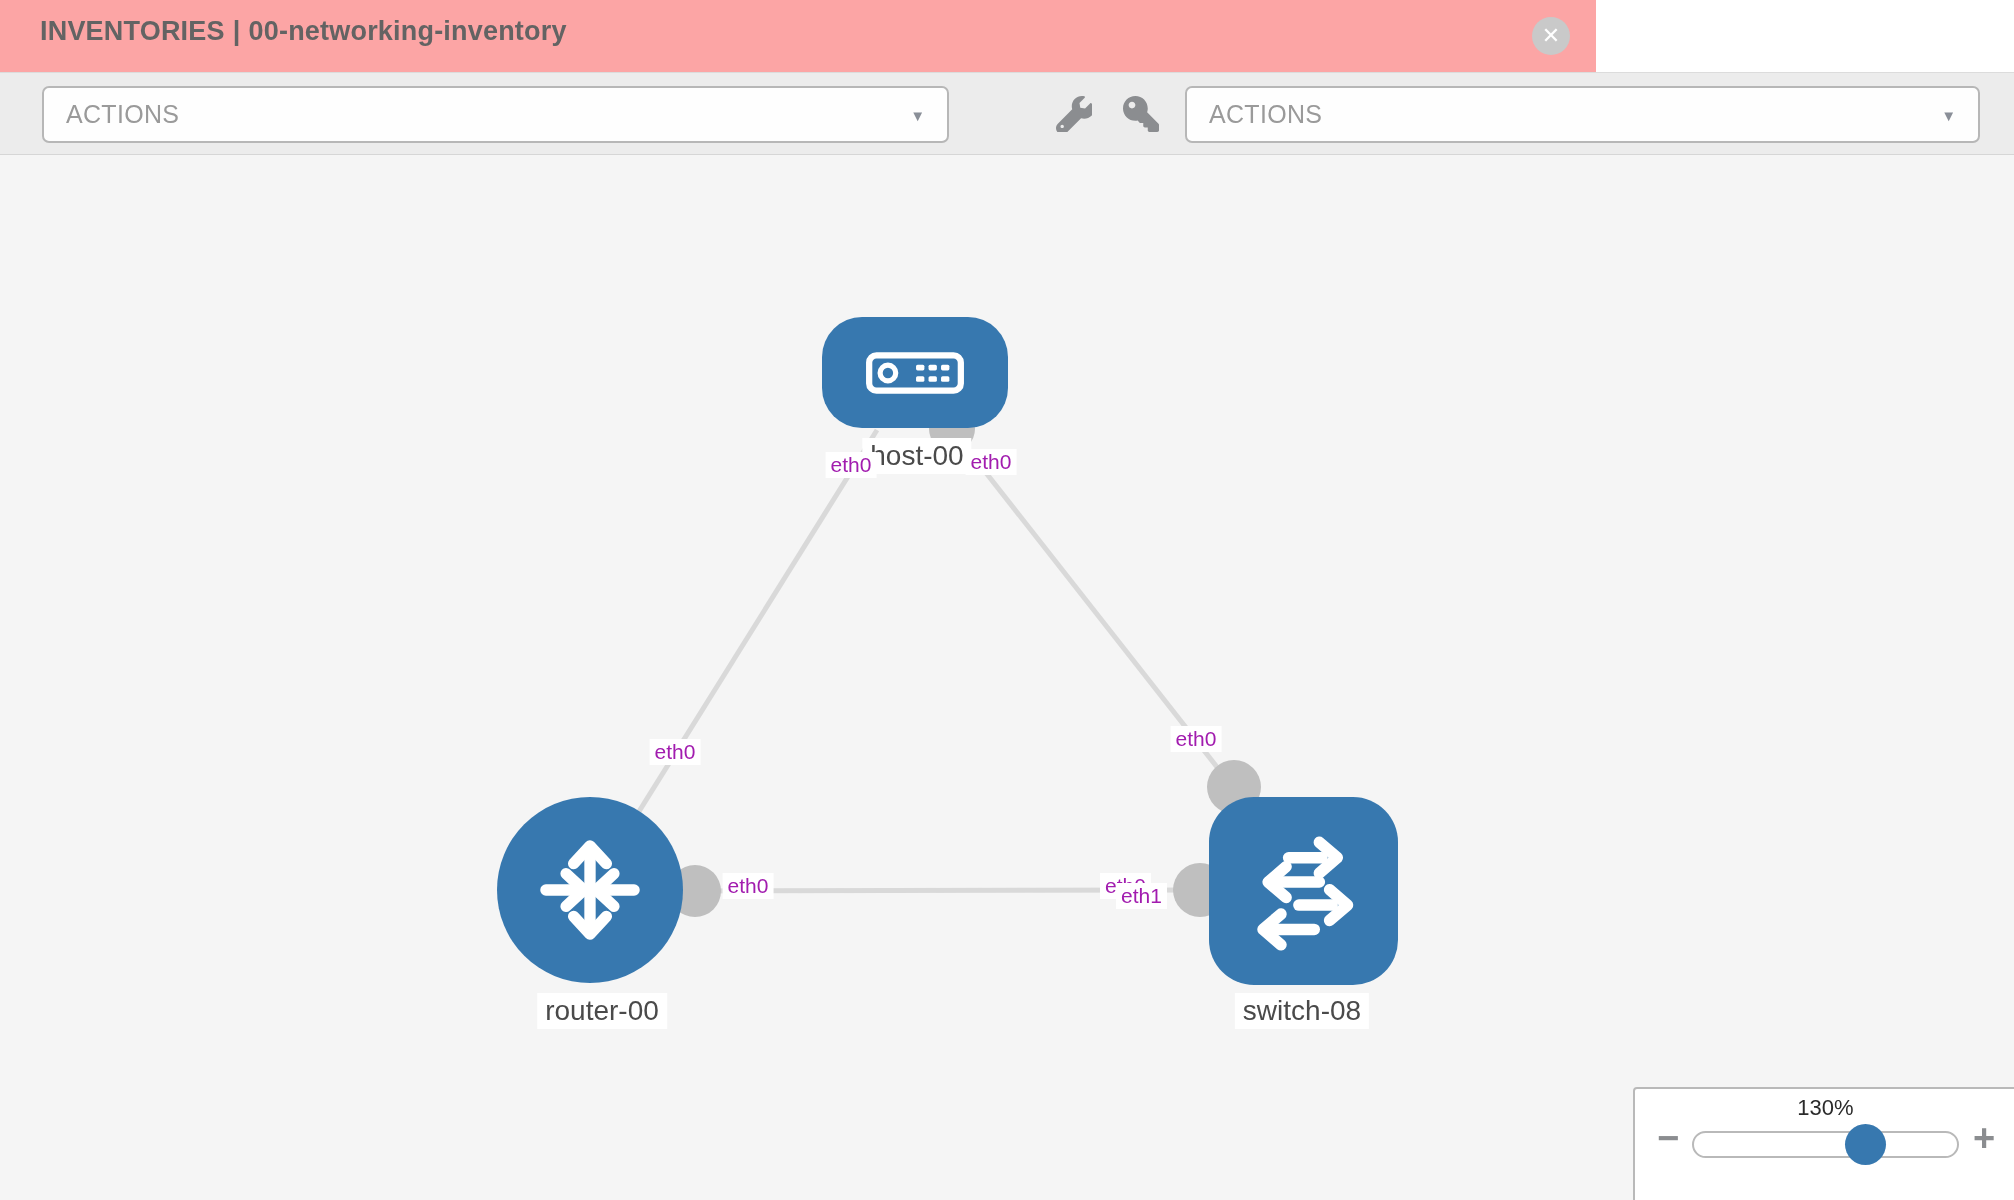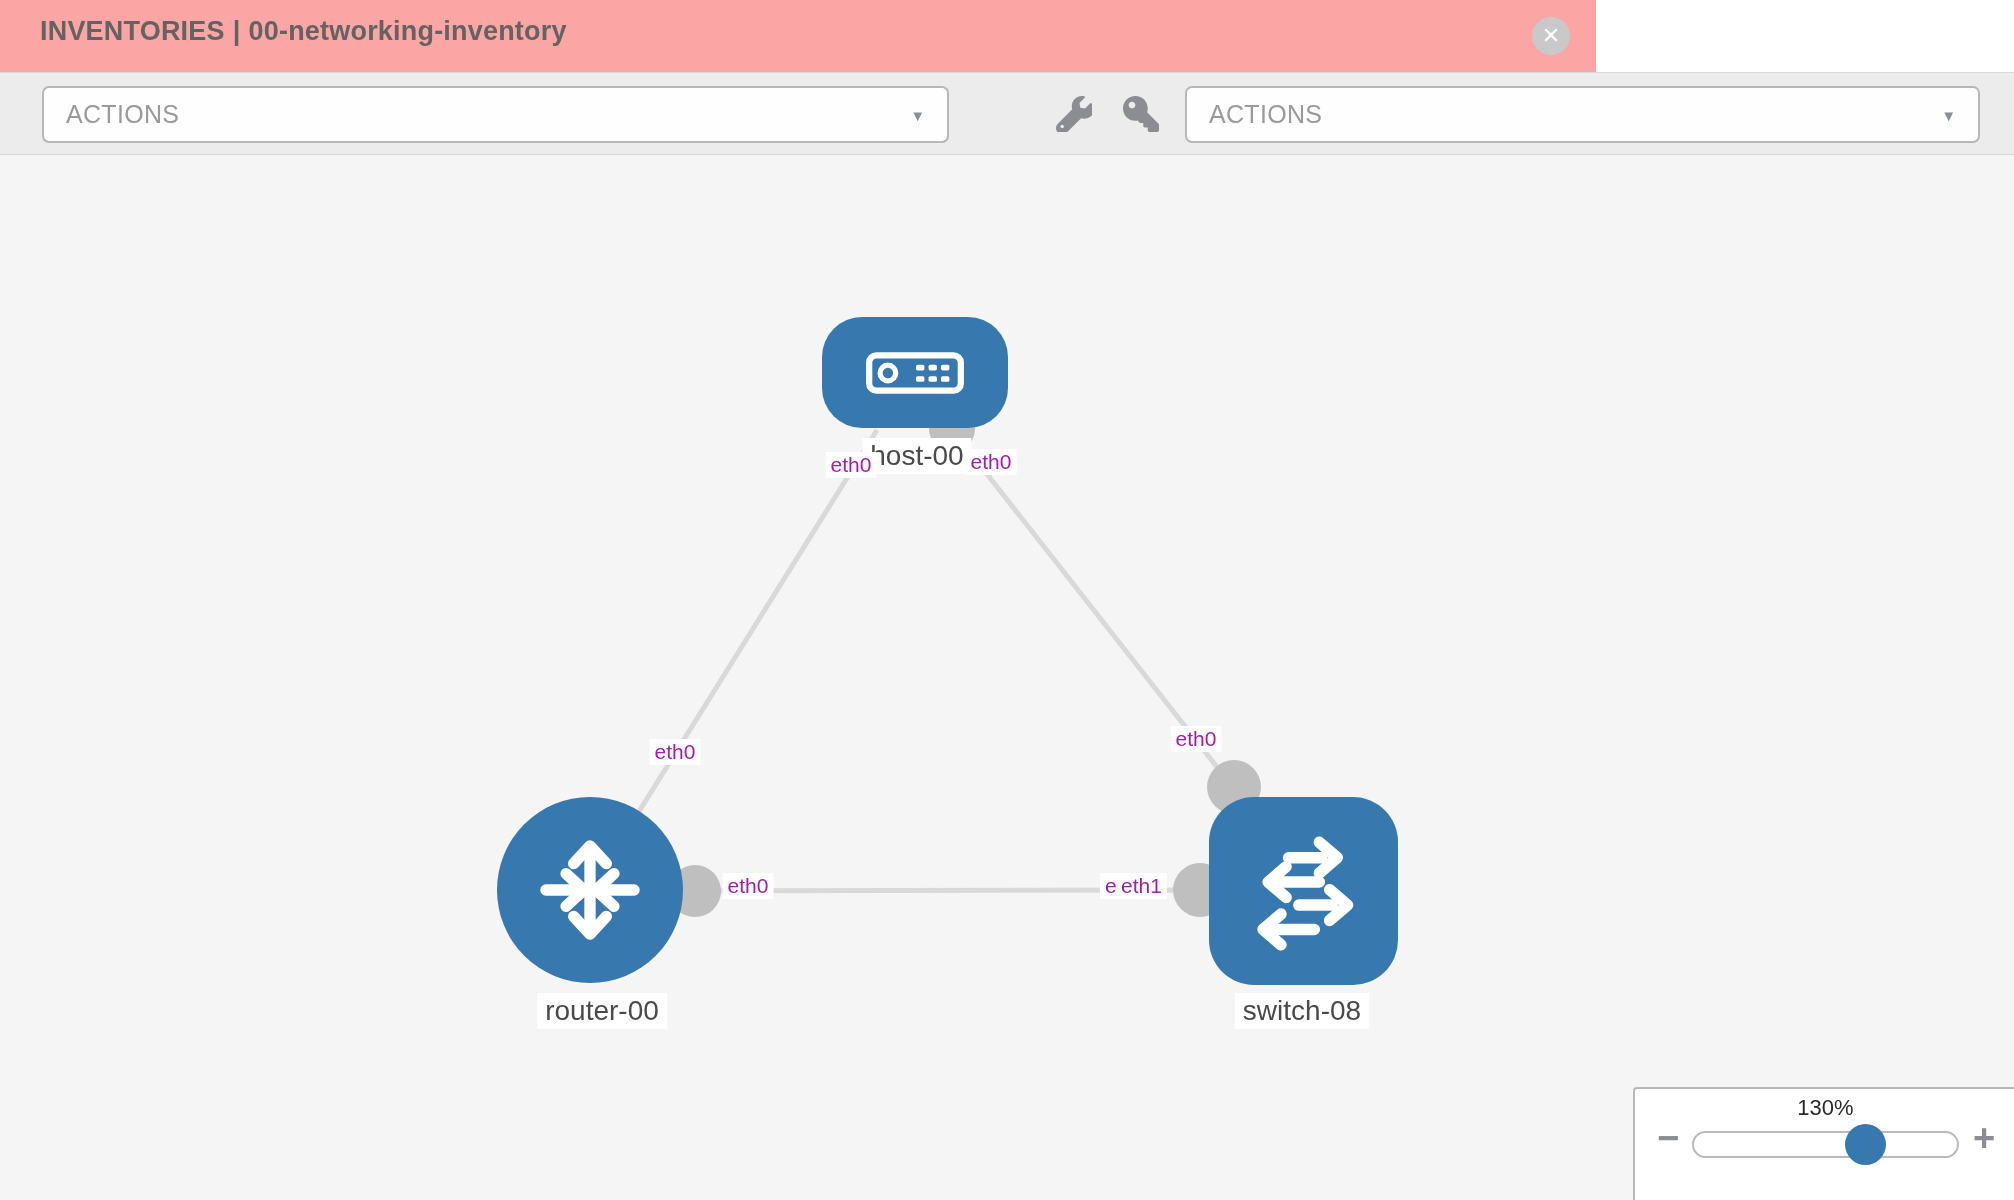--- a/index.html
+++ b/index.html
@@ -41,21 +41,21 @@
   .node-host   { left:822px; top:162px; width:186px; height:111px; border-radius:40px; }
   .node-router { left:497px; top:642px; width:186px; height:186px; border-radius:50%; }
   .node-switch { left:1209px; top:642px; width:189px; height:188px; border-radius:45px; }
 
   
   .node-label { position:absolute; transform:translateX(-50%); background:#fff; color:#4a4a4a;
                 font-size:28px; padding:2px 8px; white-space:nowrap;text-align:center; }
   .iface { position:absolute; transform:translateX(-50%); background:#fff; color:#a21caf;
            font-size:21px; padding:1px 5px; white-space:nowrap; }
   .iface-overlap { transform:none; }
-  .iface-overlap .over { position:absolute; left:16px; top:0; background:#fff; padding:1px 5px; }
+  .iface-overlap .over { position:absolute; left:16px; top:10px; background:#fff; padding:1px 5px; }
 
   
   .zoom-panel { position:absolute; left:1633px; top:1087px; width:400px; height:140px; background:#fff;
                 border:2px solid #b9b9b9; border-radius:4px; }
   .zoom-level { position:absolute; left:0; top:6px; width:381px; text-align:center;
                 font-size:22px; color:#2b2b2b; }
   .zoom-minus, .zoom-plus { position:absolute; top:30px; font-size:38px; font-weight:700;
                 color:#8b8d90; cursor:pointer; line-height:1; }
   .zoom-minus { left:22px; }
   .zoom-plus  { left:338px; }

